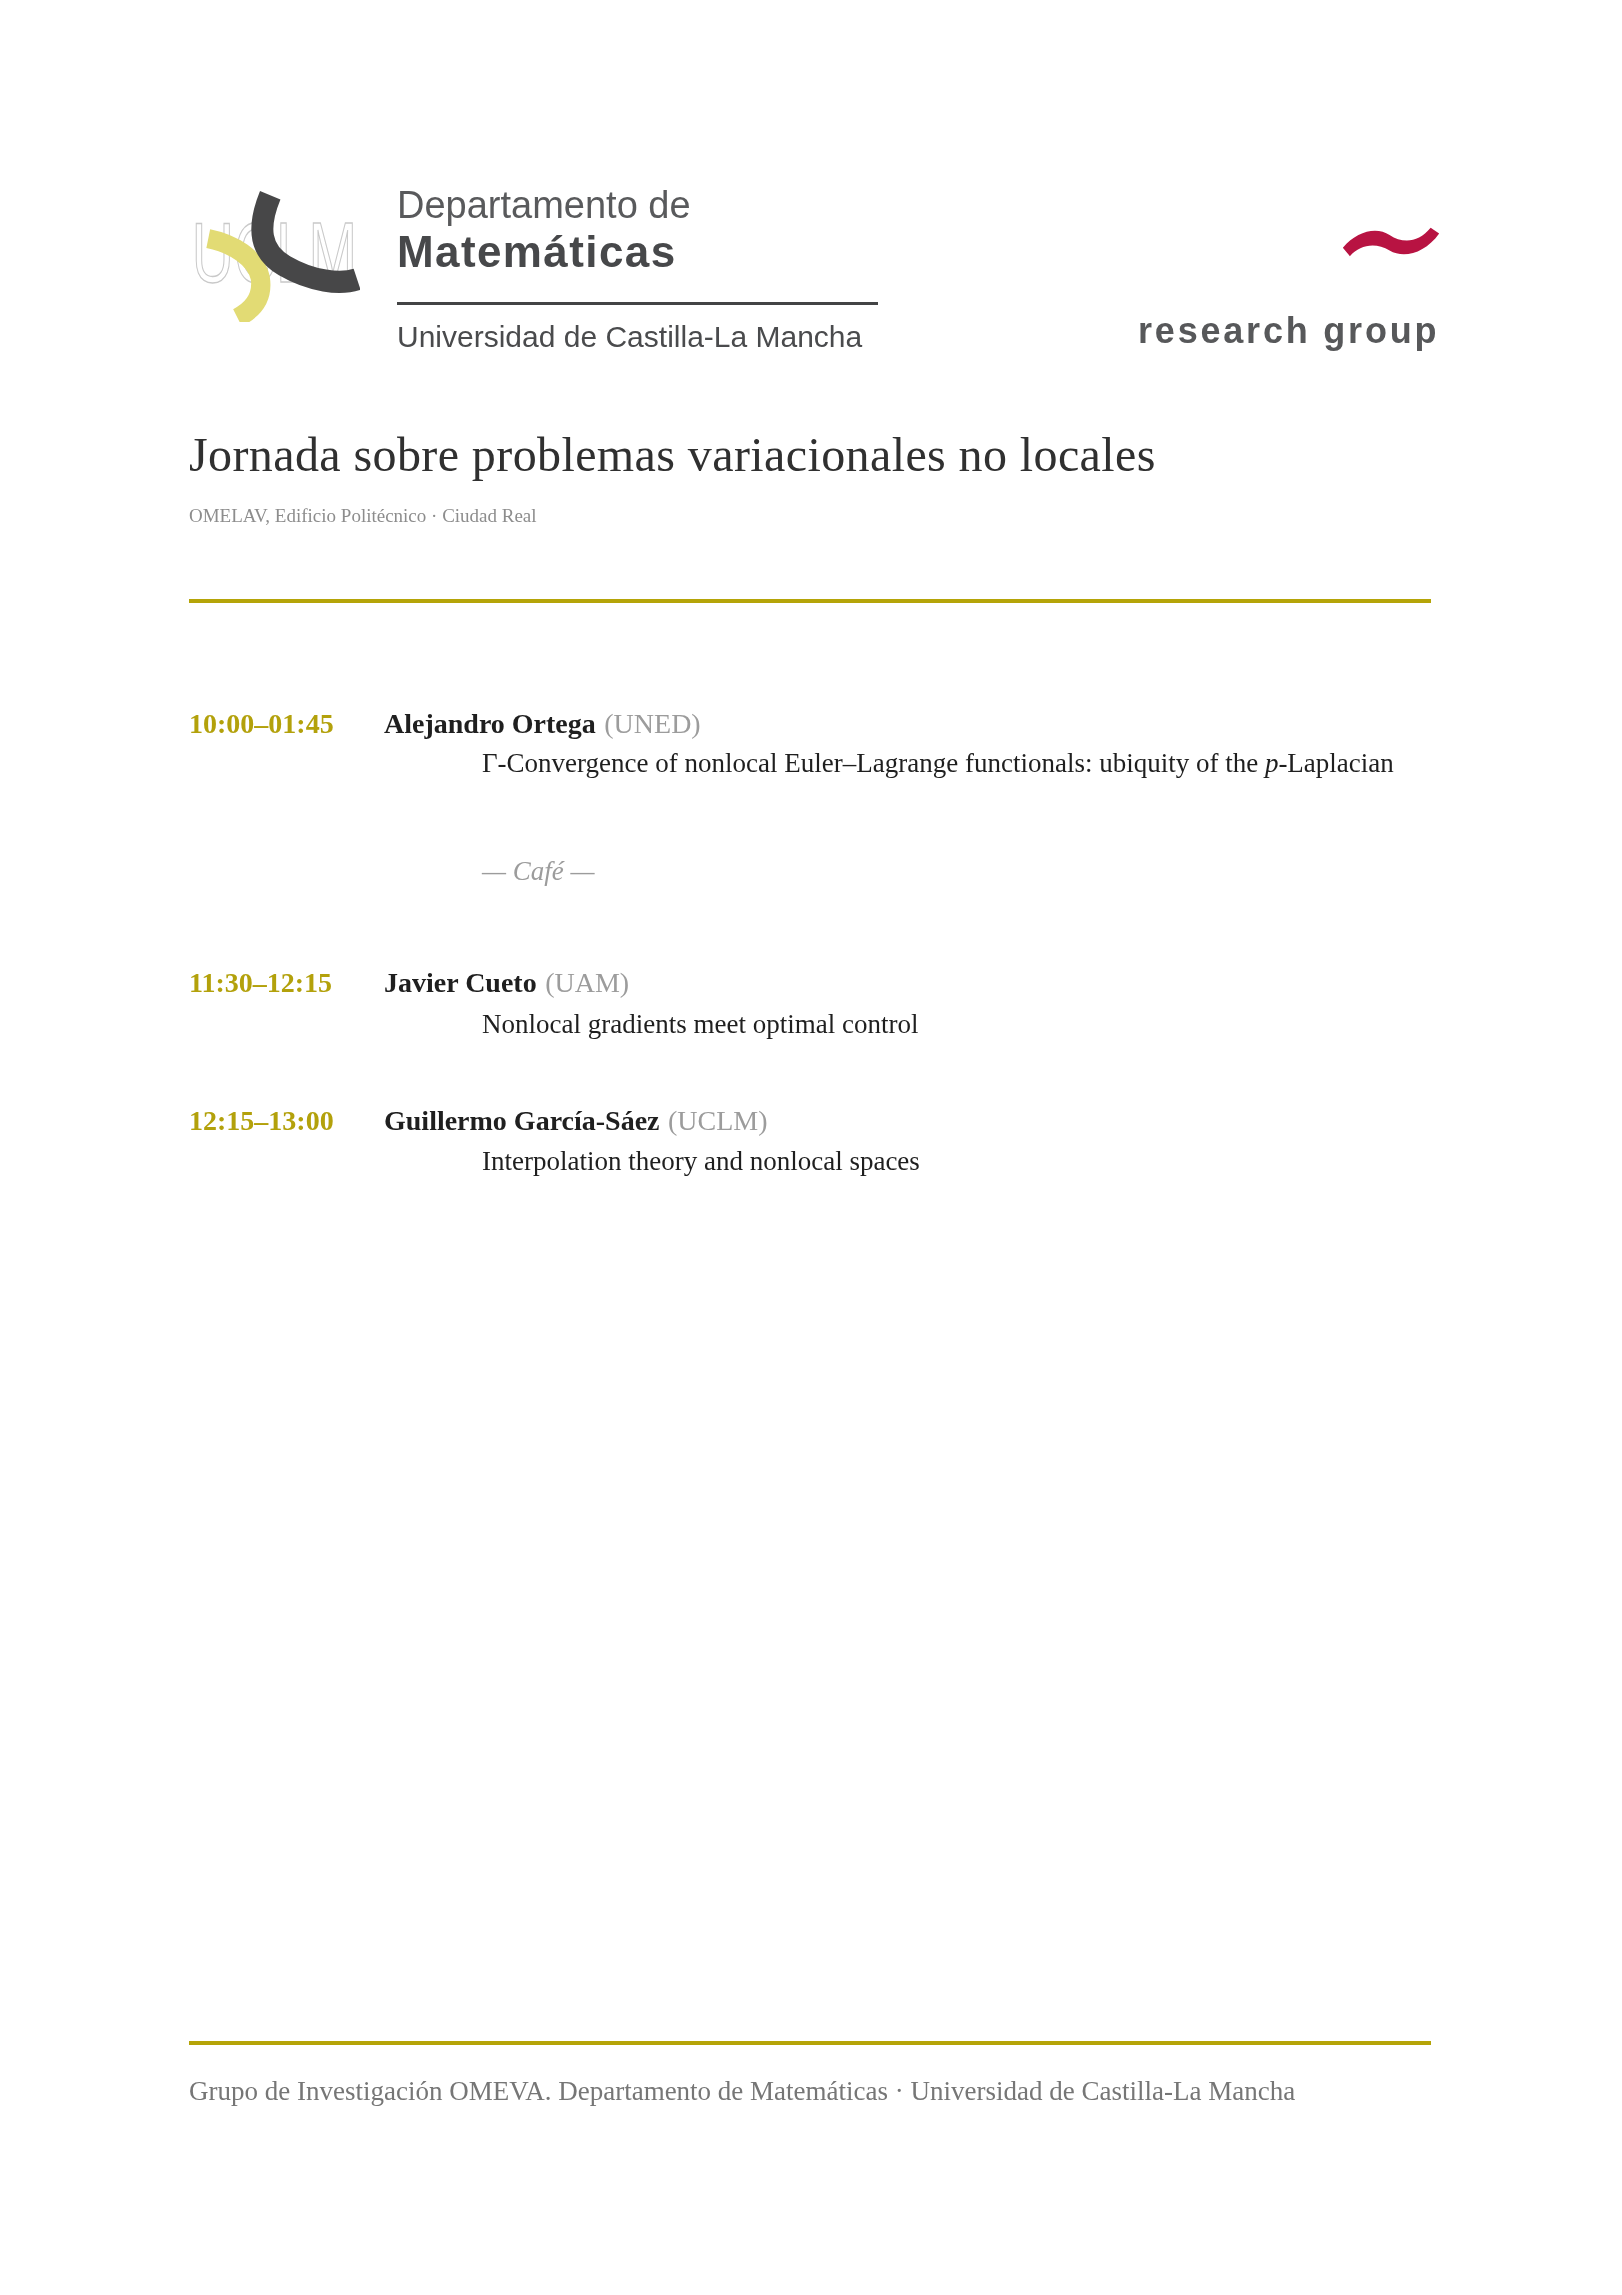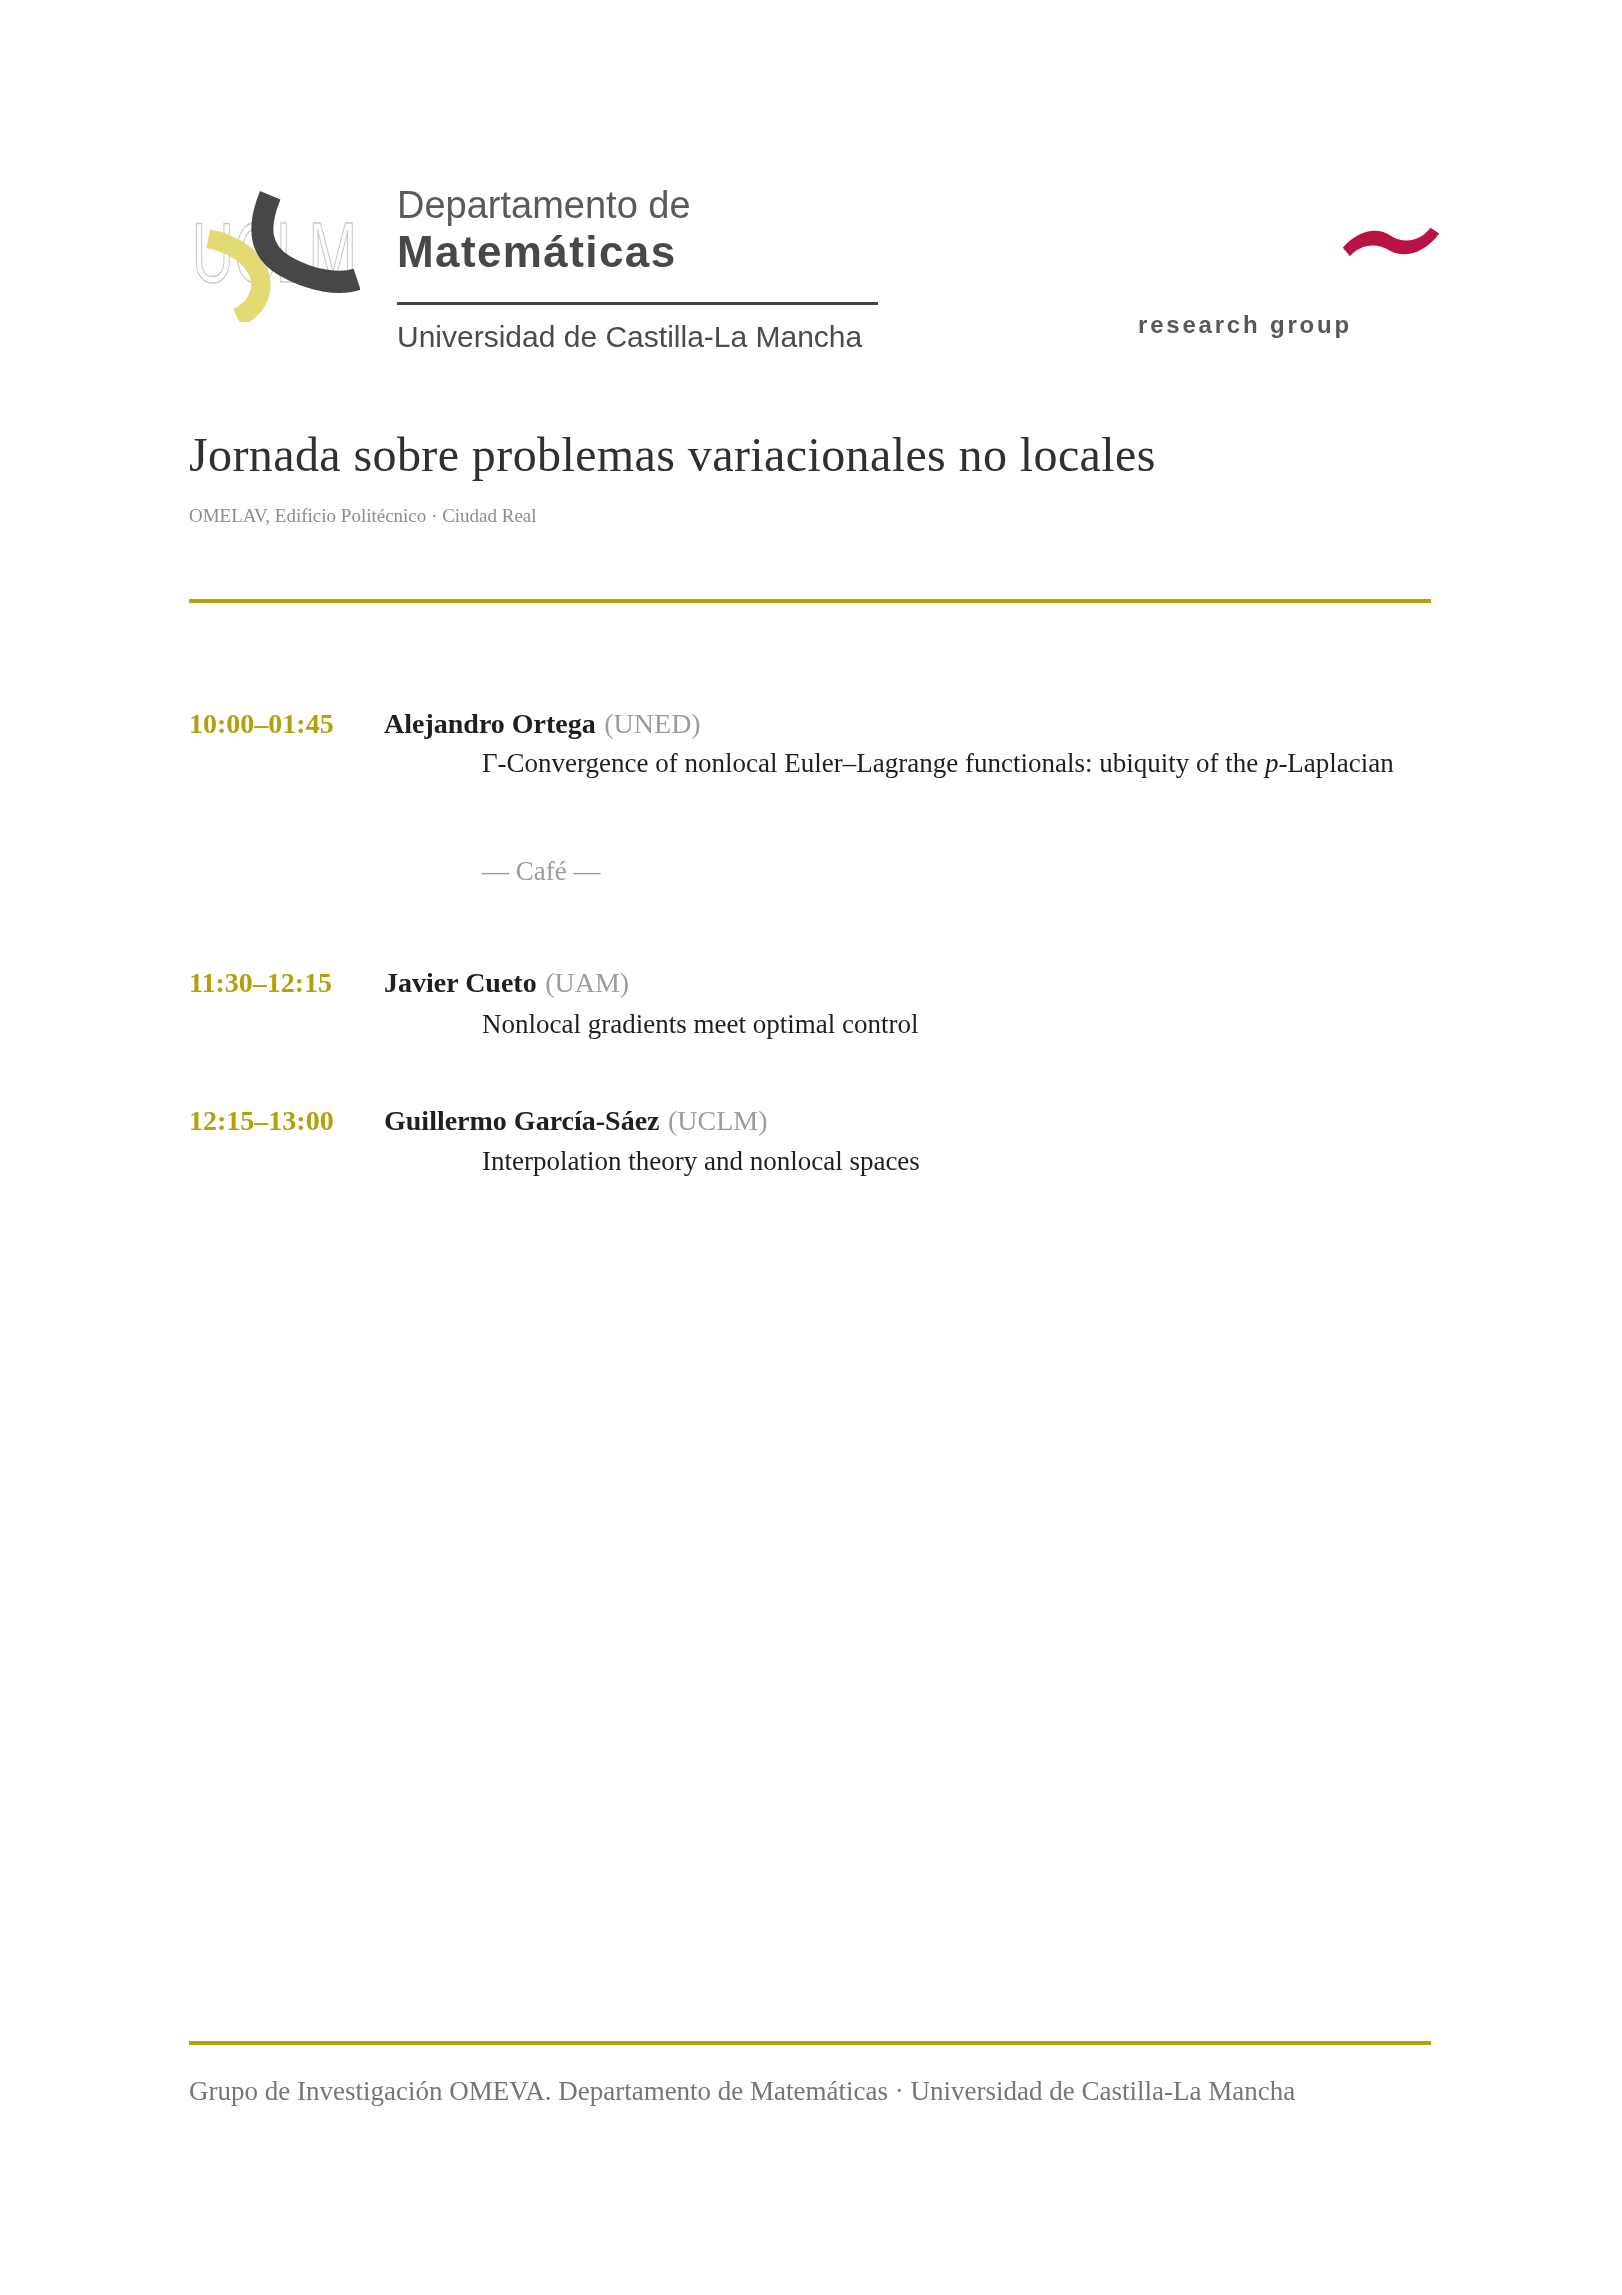--- a/index.html
+++ b/index.html
@@ -20,21 +20,21 @@
     font-size:44px;font-weight:bold;letter-spacing:1.4px;color:#47484a;line-height:1;white-space:nowrap;}
   .dept-rule{left:397px;top:302px;width:481px;height:2.8px;background:#434445;}
   .dept-line3{left:397px;top:322px;font-family:Liberation Sans, sans-serif;
     font-size:30px;color:#4a4b4d;line-height:1;white-space:nowrap;}
 
   
   .omeva-word{left:1119px;top:230px;font-family:"Liberation Sans",sans-serif;
     font-size:78px;font-weight:bold;letter-spacing:3.6px;color:#b81342;line-height:1;white-space:nowrap;}
   .omeva-tilde{left:1341px;top:225px;width:100px;height:34px;}
   .omeva-tagline{left:1138px;top:313px;font-family:"Liberation Sans",sans-serif;
-    font-size:24px;font-weight:bold;letter-spacing:2.8px;color:#57585a;line-height:1;white-space:nowrap;}
+    font-size:36px;font-weight:bold;letter-spacing:2.8px;color:#57585a;line-height:1;white-space:nowrap;}
 
   
   .event-title{left:189px;top:431px;font-size:48px;letter-spacing:0.4px;
     color:#303030;line-height:1;white-space:nowrap;}
   .event-subtitle{left:189px;top:506px;font-size:19px;color:#8d8d8d;line-height:1;white-space:nowrap;}
   .rule{height:4.3px;background:#b5a408;}
   .rule-top{left:189px;top:599px;width:1242px;}
   .rule-bottom{left:189px;top:2041px;width:1242px;}
 
   
@@ -44,21 +44,21 @@
   .affiliation{font-weight:normal;color:#9c9c9c;margin-left:8.5px;}
   .talk{left:482px;font-size:27px;color:#1f1f1f;line-height:1;white-space:nowrap;}
   .talk .tpre,.talk .tpost{font-style:normal;}
   .talk .tit{font-style:italic;}
   .t1{top:710px;}
   .t2{top:969px;}
   .t3{top:1107px;}
   .talk1{top:750px;}
   .talk2{top:1011px;}
   .talk3{top:1148px;}
-  .break-row{left:482px;top:858px;font-size:27px;
+  .break-row{left:482px;top:858px;font-size:27px;font-style:italic;
     color:#9c9c9c;line-height:1;white-space:nowrap;}
 
   
   .footer-text{left:189px;top:2078px;font-size:27px;color:#767676;line-height:1;white-space:nowrap;}
 </style>
 </head>
 <body>
 
 <div class="page">
 

